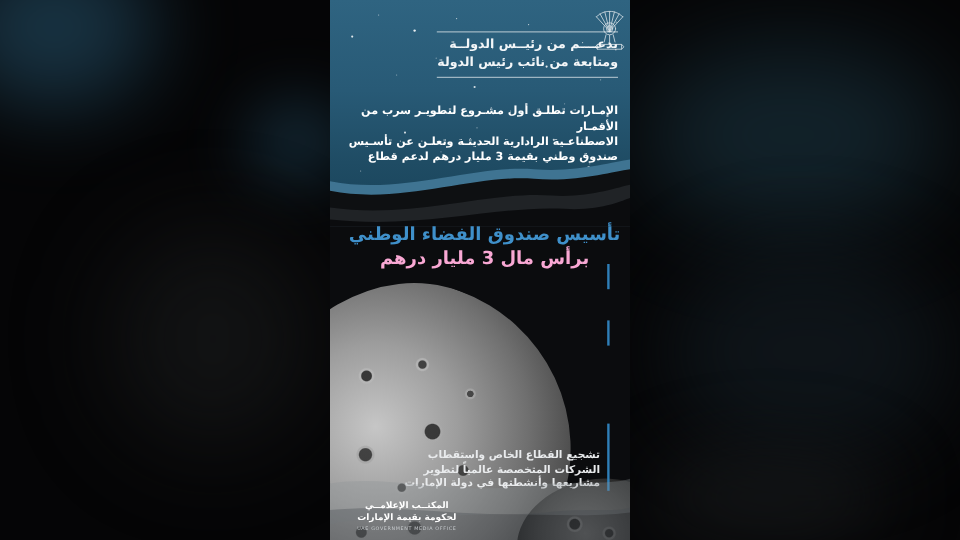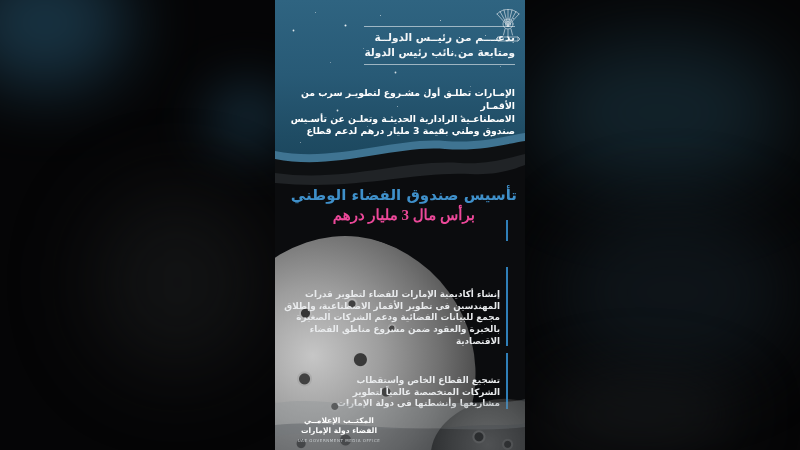--- a/index.html
+++ b/index.html
@@ -45,21 +45,21 @@
   .support{position:absolute;top:26px;right:10px;display:inline-block;direction:rtl;text-align:right;
            border-top:1px solid rgba(255,255,255,.55);border-bottom:1px solid rgba(255,255,255,.55);
            padding:3px 0 4px;color:#f3f6f8;font-size:10.5px;font-weight:bold;line-height:15px;
            white-space:pre-line;}
   .intro{position:absolute;top:87px;right:10px;direction:rtl;text-align:right;color:#fff;
          font-size:9.3px;font-weight:bold;line-height:12.8px;white-space:pre-line;}
 
   .fund{position:absolute;top:172px;right:8px;direction:rtl;text-align:center;font-weight:bold;
         font-size:15px;line-height:20px;margin-top:13px;}
   .fund-title{color:#3f90ca;}
-  .fund-sub{color:#ec4899;font-family:Liberation Serif, serif;}
+  .fund-sub{color:#f9a8d4;}
 
   .bullet{position:absolute;right:17px;direction:rtl;text-align:right;color:#e9ebed;
           font-size:8.8px;font-weight:bold;line-height:11.6px;white-space:pre-line;padding-right:8px;}
   .bullet .bar{position:absolute;right:0;top:1px;bottom:1px;width:2px;background:#2f7fb8;}
   .b1{top:219px;} .b2{top:266px;} .b3{top:352px;text-align:right;}
 
   
   .moon{position:absolute;left:-75px;bottom:-95px;width:270px;height:310px;transform:rotate(20deg);
     border-radius:48% 52% 45% 55%/50% 45% 55% 50%;
     background-image:
@@ -134,38 +134,33 @@
     <div class="fund">
       <div class="fund-title">تأسيس صندوق الفضاء الوطني</div>
       <div class="fund-sub">برأس مال 3 مليار درهم</div>
     </div>
 
     <div class="bullet b1">
       <span class="bar"></span>
     </div>
     <div class="bullet b2">
       <span class="bar"></span>
-      <span>إنشاء أكاديمية الإمارات للفضاء لتطوير قدرات
-المهندسين في تطوير الأقمار الاصطناعية، وإطلاق
-مجمع للبيانات الفضائية ودعم الشركات الصغيرة
-بالخبرة والعقود ضمن مشروع مناطق الفضاء
-الاقتصادية</span>
     </div>
     <div class="bullet b3">
       <span class="bar"></span>
       <span>تشجيع القطاع الخاص واستقطاب
 الشركات المتخصصة عالمياً لتطوير
 مشاريعها وأنشطتها في دولة الإمارات</span>
     </div>
 
     <svg class="bottom-waves" viewBox="0 0 250 75" preserveAspectRatio="none">
       <path d="M0,28 C50,20 100,38 160,30 C200,25 230,30 250,24 L250,52 C200,58 150,50 90,56 C50,60 20,56 0,62 Z" fill="rgba(140,145,150,0.32)"></path>
       <path d="M0,50 C60,44 120,58 180,52 C215,48 240,52 250,48 L250,75 L0,75 Z" fill="rgba(70,74,79,0.35)"></path>
     </svg>
 
     <div class="media-office">
       <div class="mo-ar">المكتــب الإعلامــي</div>
-      <div class="mo-ar">الفضاء دولة الإمارات</div>
+      <div class="mo-ar">لحكومة بقيمة الإمارات</div>
       <div class="mo-en">UAE GOVERNMENT MEDIA OFFICE</div>
     </div>
 
   </div>
 </div>
 
 </body></html>

